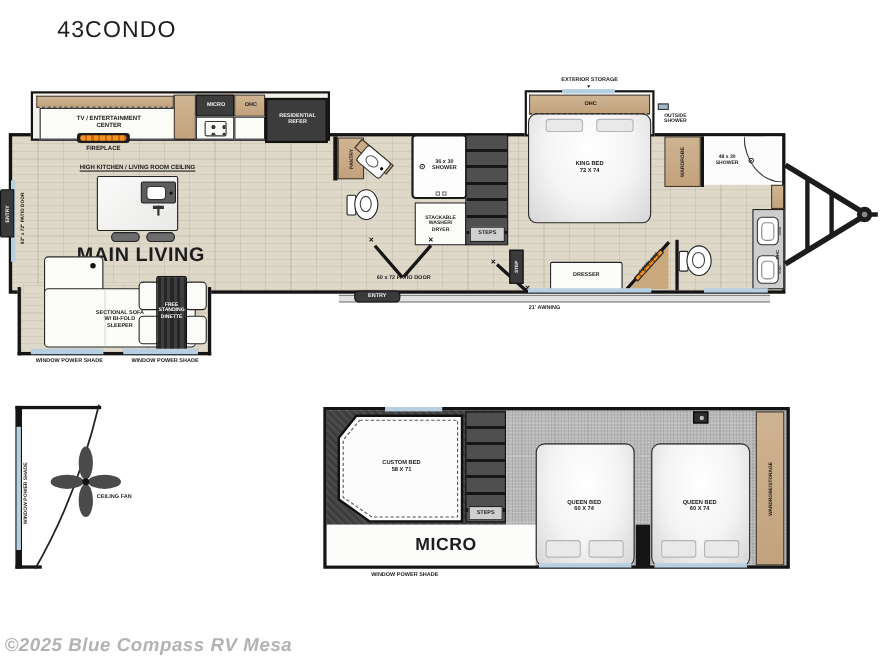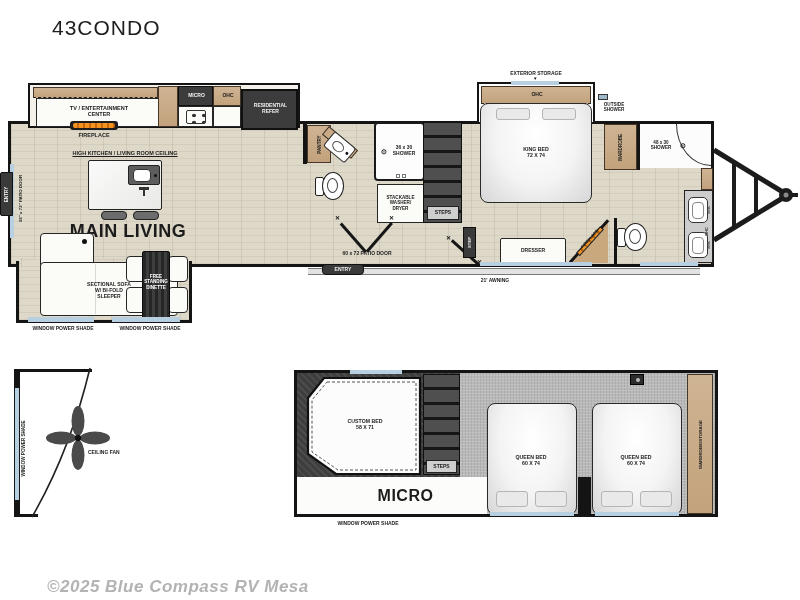--- a/index.html
+++ b/index.html
@@ -299,13 +299,13 @@
 <div class="abs shade" style="left:490px;top:512px;width:84px;height:4px;"></div>
 <div class="abs shade" style="left:595px;top:512px;width:84px;height:4px;"></div>
 
 <div class="abs tan vwrap" style="left:687px;top:374px;width:26px;height:140px;">
   <span class="vtxt" style="font-size:4.4px;">WARDROBE/STORAGE</span>
 </div>
 
 <div class="abs lbl" style="left:368px;top:487px;width:75px;font-size:16px;font-weight:900;letter-spacing:.5px;">MICRO</div>
 <div class="abs lbl" style="left:298px;top:521px;width:140px;font-size:5px;">WINDOW POWER SHADE</div>
 
-<div class="abs" style="left:4px;top:577px;width:400px;font-family:'Liberation Sans',sans-serif;font-size:17px;font-weight:bold;font-style:italic;color:#b3b3b3;letter-spacing:.5px;margin-left:43px;">©2025 Blue Compass RV Mesa</div>
+<div class="abs" style="left:4px;top:577px;width:400px;font-family:'Liberation Sans',sans-serif;font-size:17px;font-weight:bold;font-style:italic;color:#b3b3b3;letter-spacing:.5px;">©2025 Blue Compass RV Mesa</div>
 
 </body></html>

